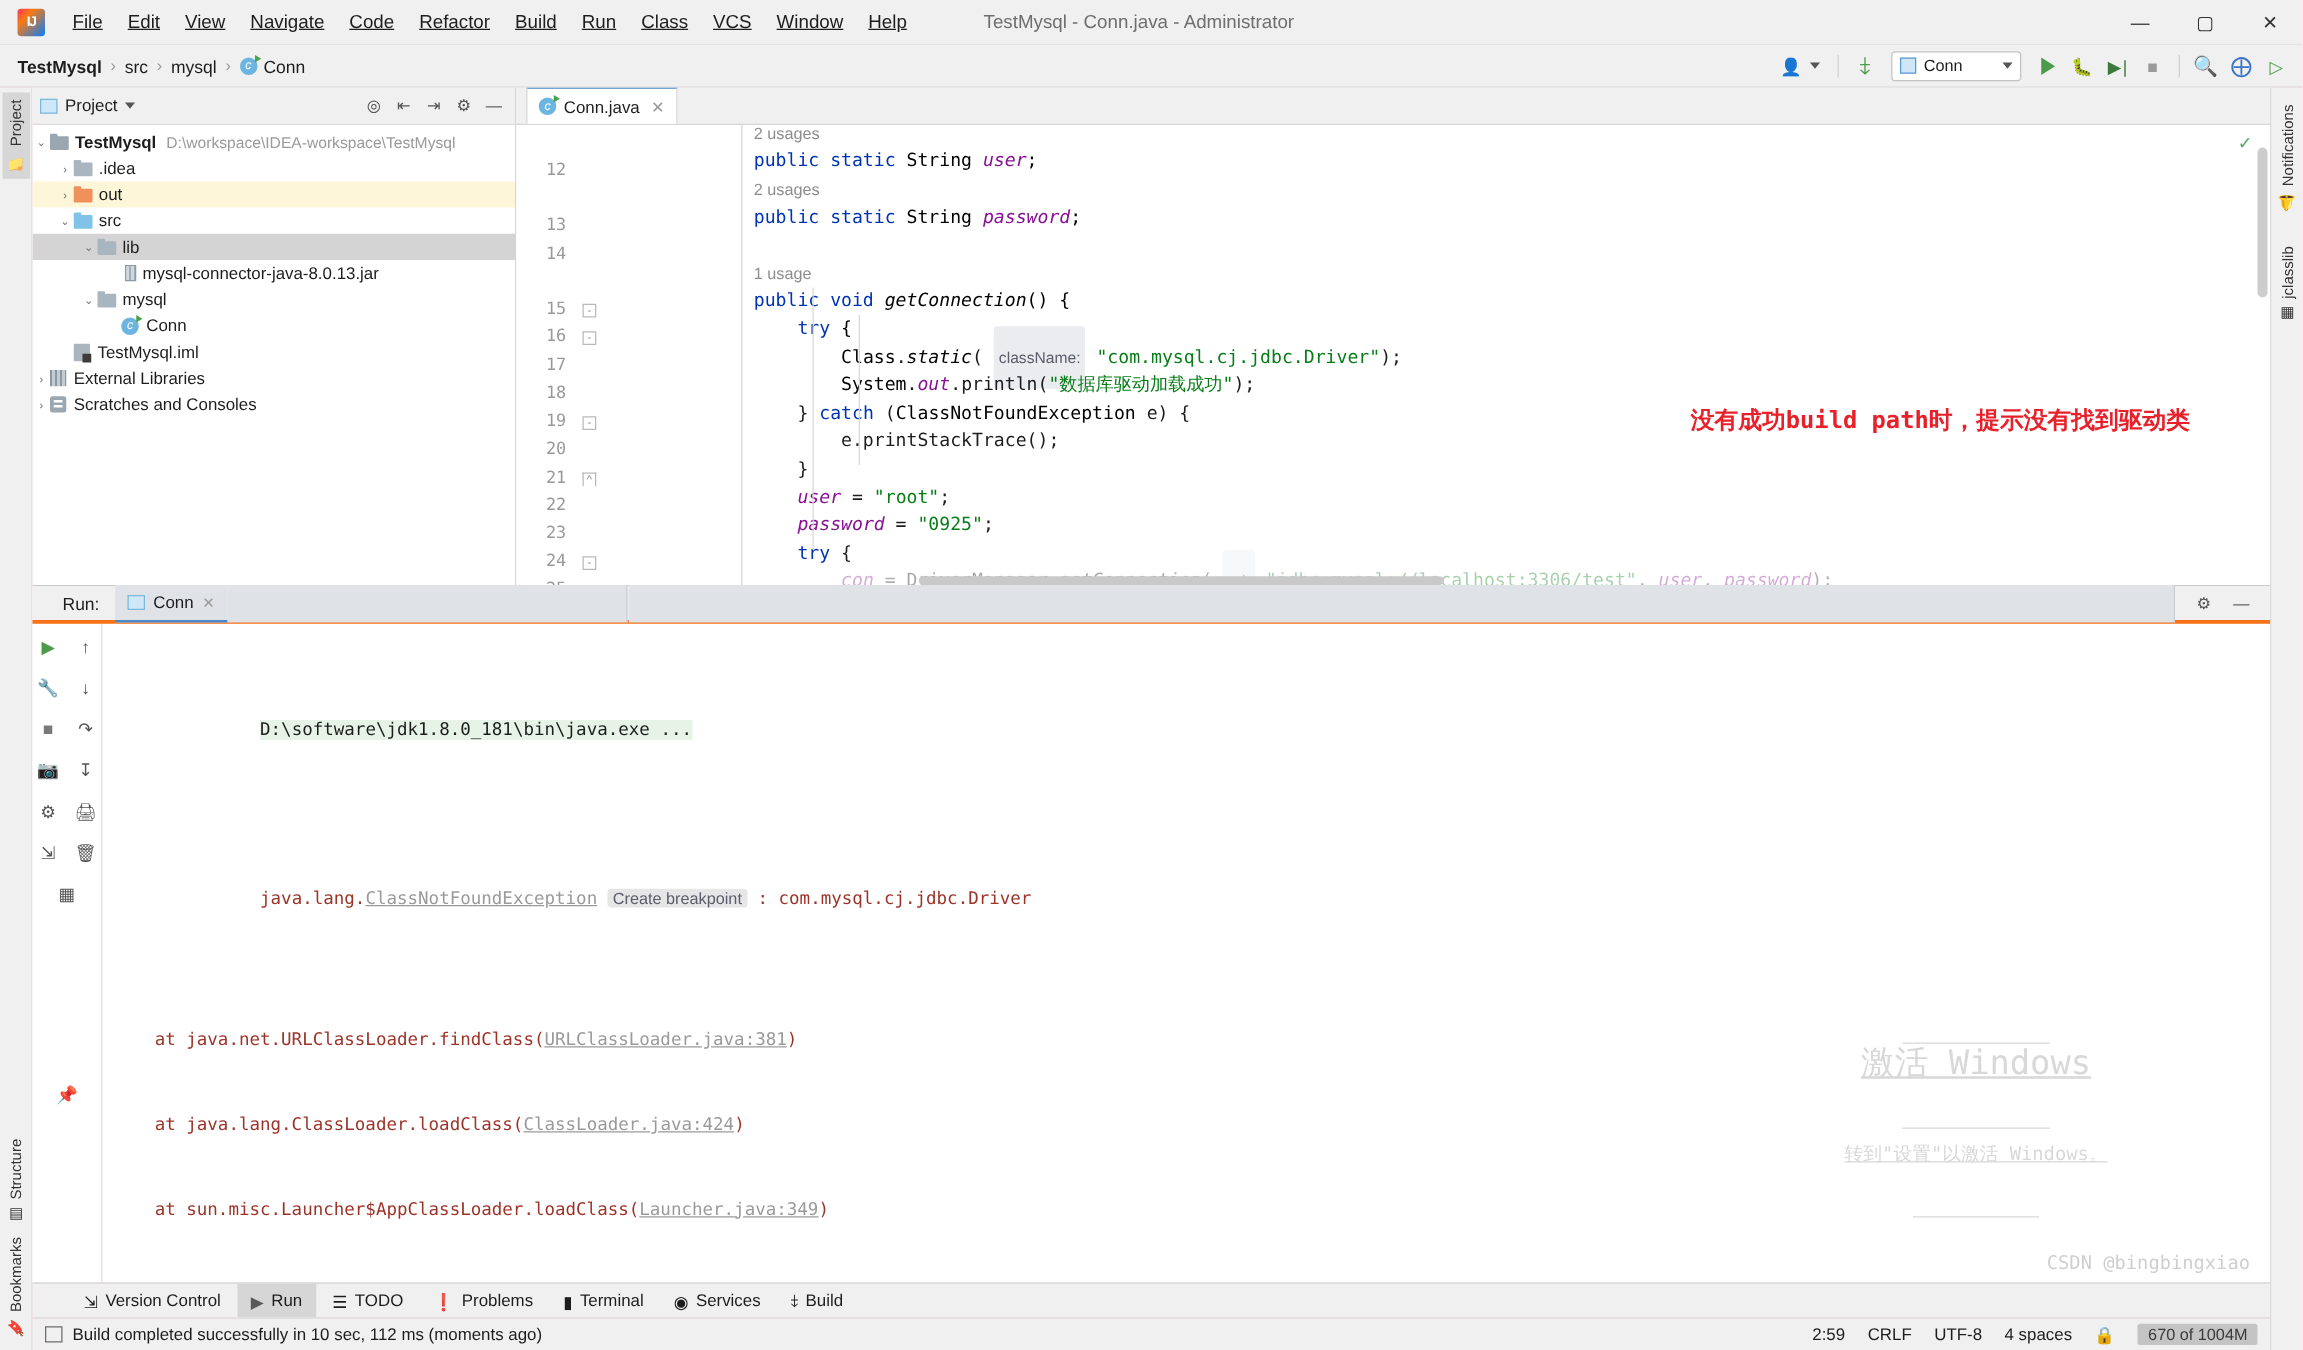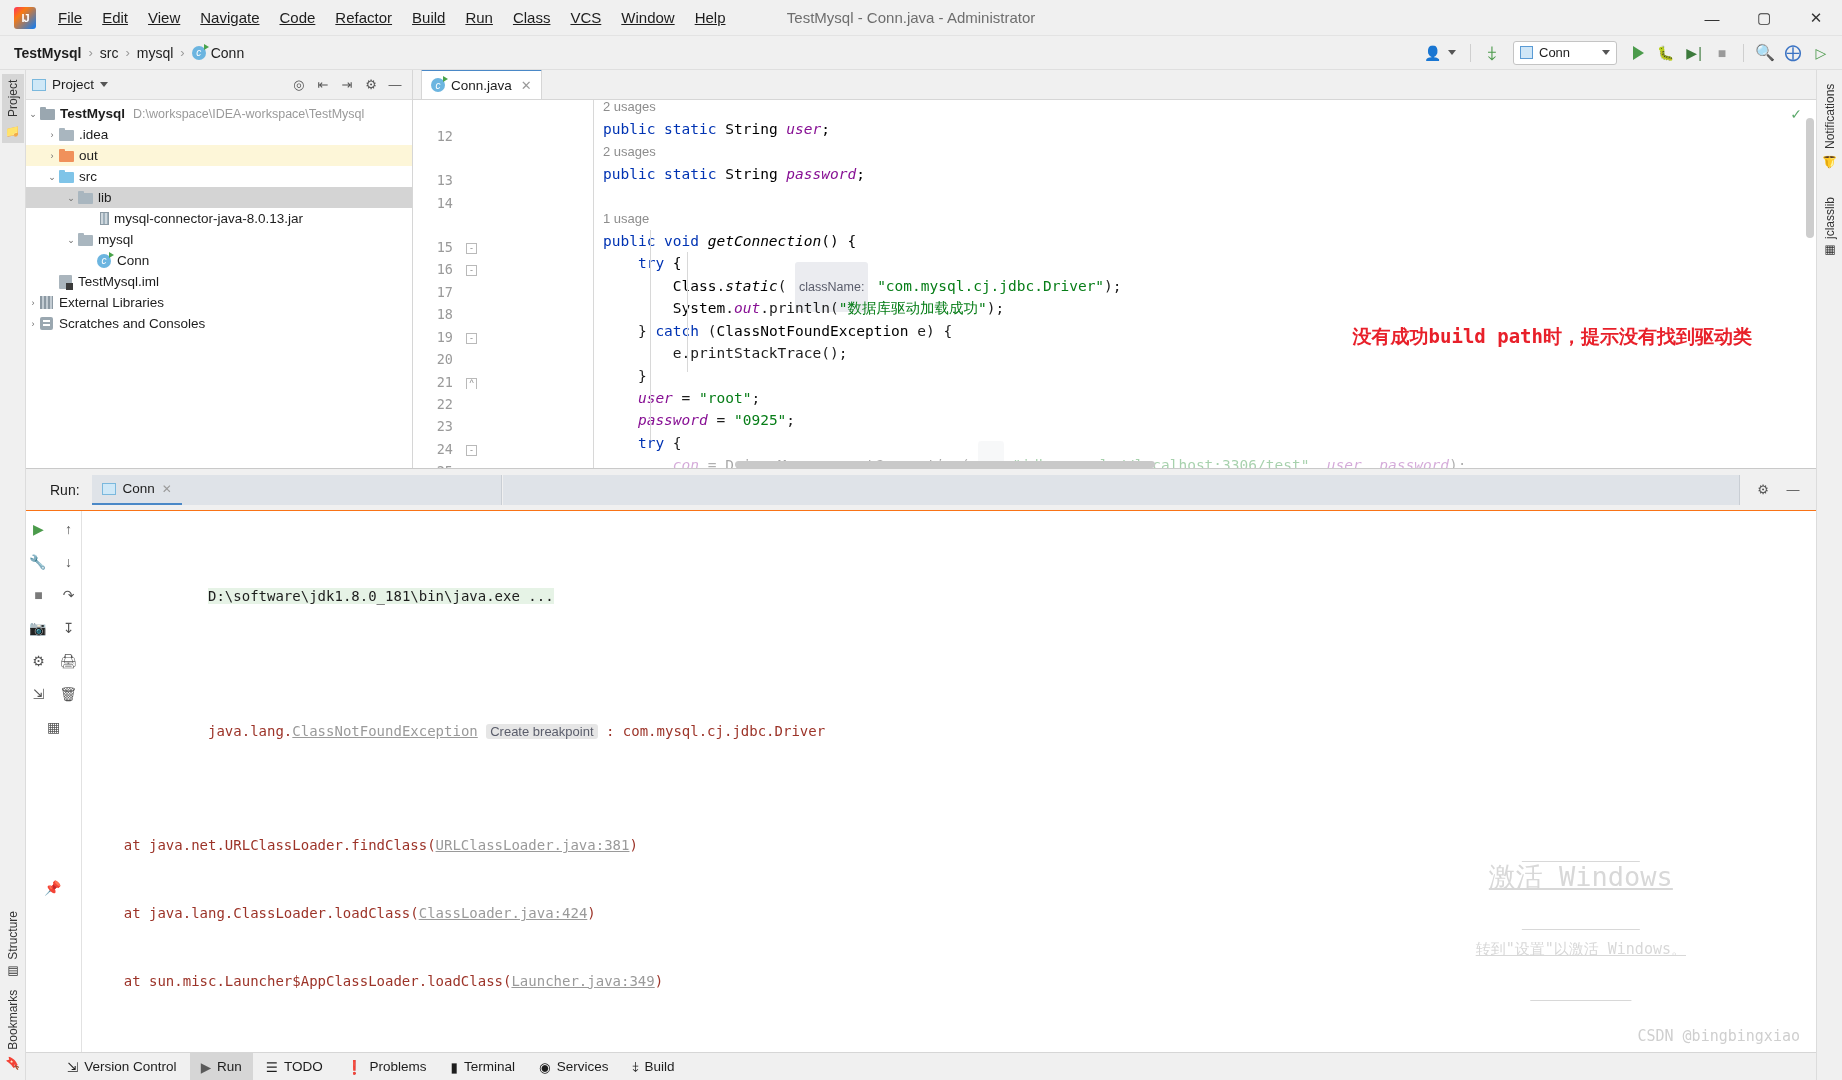--- a/index.html
+++ b/index.html
@@ -115,22 +115,22 @@
   .vbar { position:absolute; left:0; top:0; bottom:0; width:1px; background:#d8d8d8; }
   .annot { position:absolute; color:#e8202a; font-weight:bold; font-size:19px; white-space:nowrap; }
   .escroll { position:absolute; right:0; top:0; bottom:0; width:12px; background:#fff; }
   .ethumb { position:absolute; right:2px; top:18px; width:8px; height:120px; background:#cdcdcd; border-radius:4px; }
   .echk { position:absolute; right:14px; top:6px; color:#59a869; font-size:14px; }
   .hsb { position:absolute; left:86px; right:12px; bottom:0; height:7px; background:transparent; }
   .hsb i { position:absolute; left:150px; width:420px; height:7px; background:#c9c9c9; border-radius:4px; display:block;}
 
   
   .runpanel { flex:1; display:flex; flex-direction:column; background:#fff; border-top:1px solid #c9c9c9; min-height:0;}
-  .run-head { height:42px; background:#f0f0f0; display:flex; align-items:center; position:relative; flex:none;
-              border-bottom:1px solid #f97316;}
+  .run-head { height:30px; background:#f0f0f0; display:flex; align-items:center; position:relative; flex:none;
+              border-bottom:3px solid #f97316;}
   .run-lbl { font-size:14px; margin:0 12px 0 24px; }
   .run-tab { height:30px; display:flex; align-items:center; gap:7px; padding:0 10px; font-size:13.5px;
              background:#dfe3e8; border-bottom:2px solid #4a88c7; }
   .run-tab .x { color:#9a9a9a; font-size:12px; }
   .rh-fill { flex:1; height:30px; background:#dfe3e8; margin-left:1px; border-right:1px solid #c9ced4;}
   .rh-fill2{ width:320px; height:30px; background:#dfe3e8; border-right:1px solid #c9ced4;}
   .rh-right{ display:flex; align-items:center; gap:8px; padding:0 12px; color:#555; }
   .run-body { flex:1; display:flex; min-height:0; }
   .run-tools { width:56px; background:#fff; border-right:1px solid #e2e2e2; display:flex; flex-direction:column;
                align-items:center; padding-top:6px; gap:9px; flex:none; }
@@ -508,20 +508,32 @@
         <div class="twi">
           <span>◉</span>
           <span>Services</span>
         </div>
         <div class="twi">
           <span>⤈</span>
           <span>Build</span>
         </div>
       </div>
 
+      <div class="statusbar">
+        <span class="sb-ico"></span>
+        <span>Build completed successfully in 10 sec, 112 ms (moments ago)</span>
+        <span class="sb-right">
+          <span>2:59</span>
+          <span>CRLF</span>
+          <span>UTF-8</span>
+          <span>4 spaces</span>
+          <span>🔒</span>
+          <span class="mem">670 of 1004M</span>
+        </span>
+      </div>
     </div>
 
     <div class="rstrip">
       <div class="vtab">
         <span>🔔</span>
         <span>Notifications</span>
       </div>
       <div class="vtab" style="margin-top:16px;">
         <span>▦</span>
         <span>jclasslib</span>

